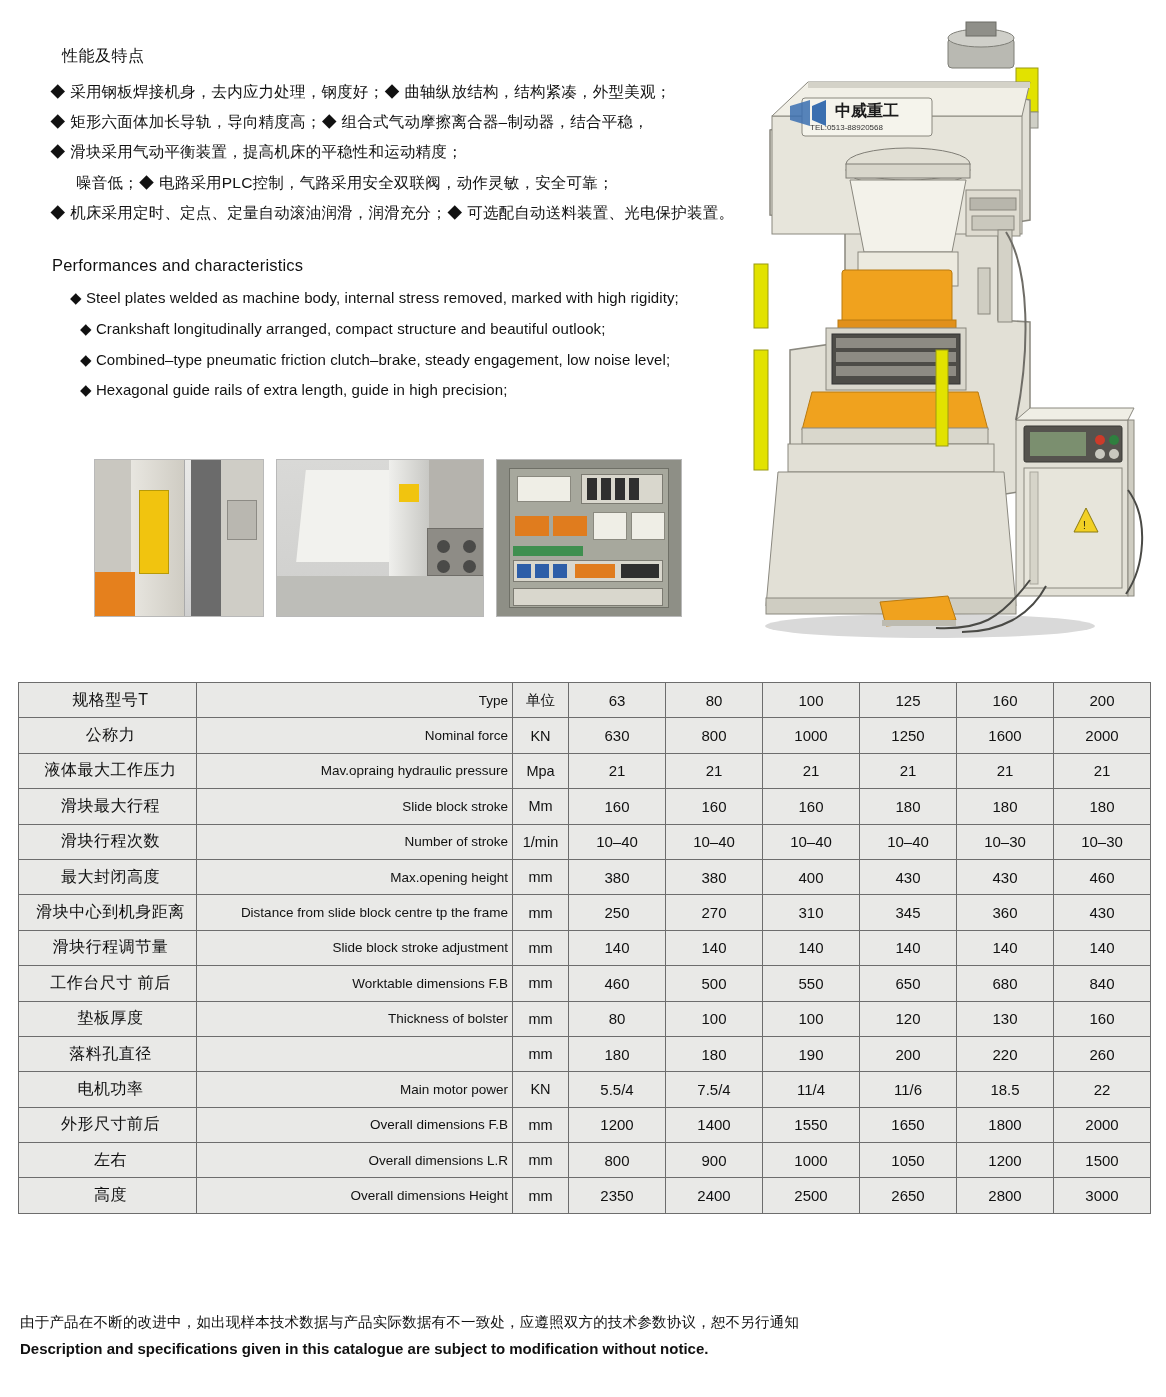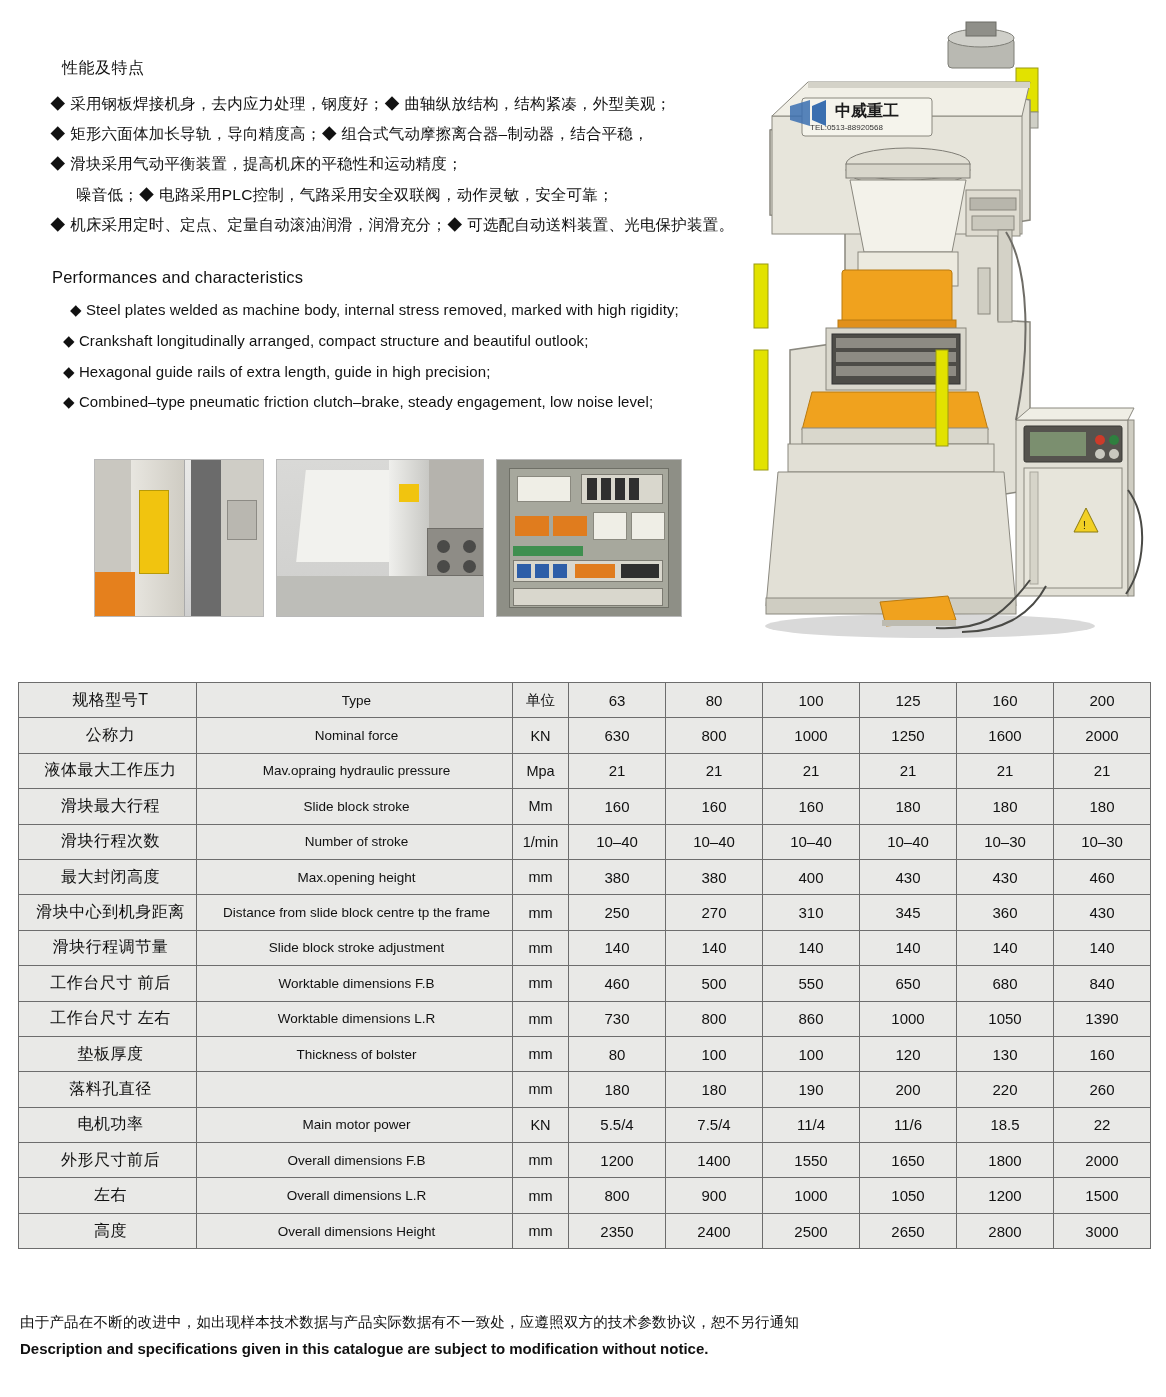--- a/index.html
+++ b/index.html
@@ -14,41 +14,41 @@
 
   
   .features {
     position: absolute;
     left: 50px; top: 46px;
     width: 690px;
   }
   .feat-title-cn {
     font-size: 16px;
     font-weight: 400;
-    margin: 12px 0 10px 12px;
+    margin: 0 0 10px 12px;
     letter-spacing: 0.5px;
   }
   .feat-line {
     font-size: 15.5px;
     line-height: 1.95;
     white-space: nowrap;
     letter-spacing: 0.2px;
   }
 
   .perf-title {
     font-size: 16.5px;
     margin: 28px 0 8px 2px;
     letter-spacing: 0.2px;
   }
   .perf-line {
     font-size: 15px;
     line-height: 2.05;
     white-space: nowrap;
     letter-spacing: 0.1px;
-    margin-left: 13px;
+    margin-left: 30px;
   }
   .perf-line.first { margin-left: 20px; }
 
   
   .photo {
     position: absolute;
     border: 1px solid #b9b9b9;
     overflow: hidden;
     background: #d8d8d8;
   }
@@ -107,21 +107,21 @@
     white-space: nowrap;
     overflow: hidden;
   }
   .spec-table td.cn {
     text-align: center;
     padding-left: 10px;
     font-size: 16px;
     letter-spacing: 0.5px;
   }
   .spec-table td.en {
-    text-align: center;
+    text-align: right;
     padding-left: 8px;
     font-size: 13.5px;
   }
   .spec-table td.unit { font-size: 14.5px; }
   .spec-table td.val { font-size: 15px; }
 
   
   .note-cn {
     position: absolute;
     left: 20px; top: 1313px;
@@ -146,22 +146,22 @@
     <div class="feat-title-cn">性能及特点</div>
     <div class="feat-line">◆ 采用钢板焊接机身，去内应力处理，钢度好；◆ 曲轴纵放结构，结构紧凑，外型美观；</div>
     <div class="feat-line">◆ 矩形六面体加长导轨，导向精度高；◆ 组合式气动摩擦离合器–制动器，结合平稳，</div>
     <div class="feat-line">◆ 滑块采用气动平衡装置，提高机床的平稳性和运动精度；</div>
     <div class="feat-line" style="padding-left:26px">噪音低；◆ 电路采用PLC控制，气路采用安全双联阀，动作灵敏，安全可靠；</div>
     <div class="feat-line">◆ 机床采用定时、定点、定量自动滚油润滑，润滑充分；◆ 可选配自动送料装置、光电保护装置。</div>
 
     <div class="perf-title">Performances and characteristics</div>
     <div class="perf-line first">◆ Steel plates welded as machine body, internal stress removed, marked with high rigidity;</div>
     <div class="perf-line">◆ Crankshaft  longitudinally  arranged,  compact structure  and beautiful outlook;</div>
+    <div class="perf-line">◆ Combined–type  pneumatic  friction clutch–brake,  steady engagement,  low noise level;</div>
     <div class="perf-line">◆ Hexagonal guide rails of extra length, guide in high precision;</div>
-    <div class="perf-line">◆ Combined–type  pneumatic  friction clutch–brake,  steady engagement,  low noise level;</div>
   </div>
 
   <div class="photo" id="photo1">
     <div class="p1-bg"></div>
     <div class="p1-grey"></div>
     <div class="p1-col"></div>
     <div class="p1-orange"></div>
     <div class="p1-yellow"></div>
     <div class="p1-dark2"></div>
     <div class="p1-dark"></div>
@@ -393,31 +393,20 @@
           <td class="en">Worktable dimensions F.B</td>
           <td class="unit">mm</td>
           <td class="val">460</td>
           <td class="val">500</td>
           <td class="val">550</td>
           <td class="val">650</td>
           <td class="val">680</td>
           <td class="val">840</td>
         </tr>
         <tr>
-          <td class="cn">工作台尺寸  左右</td>
-          <td class="en">Worktable dimensions L.R</td>
-          <td class="unit">mm</td>
-          <td class="val">730</td>
-          <td class="val">800</td>
-          <td class="val">860</td>
-          <td class="val">1000</td>
-          <td class="val">1050</td>
-          <td class="val">1390</td>
-        </tr>
-        <tr>
           <td class="cn">垫板厚度</td>
           <td class="en">Thickness of bolster</td>
           <td class="unit">mm</td>
           <td class="val">80</td>
           <td class="val">100</td>
           <td class="val">100</td>
           <td class="val">120</td>
           <td class="val">130</td>
           <td class="val">160</td>
         </tr>

